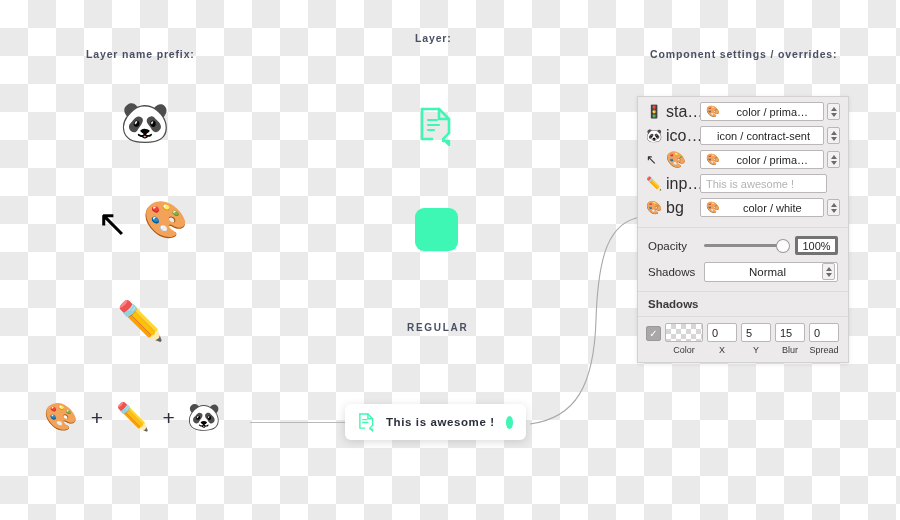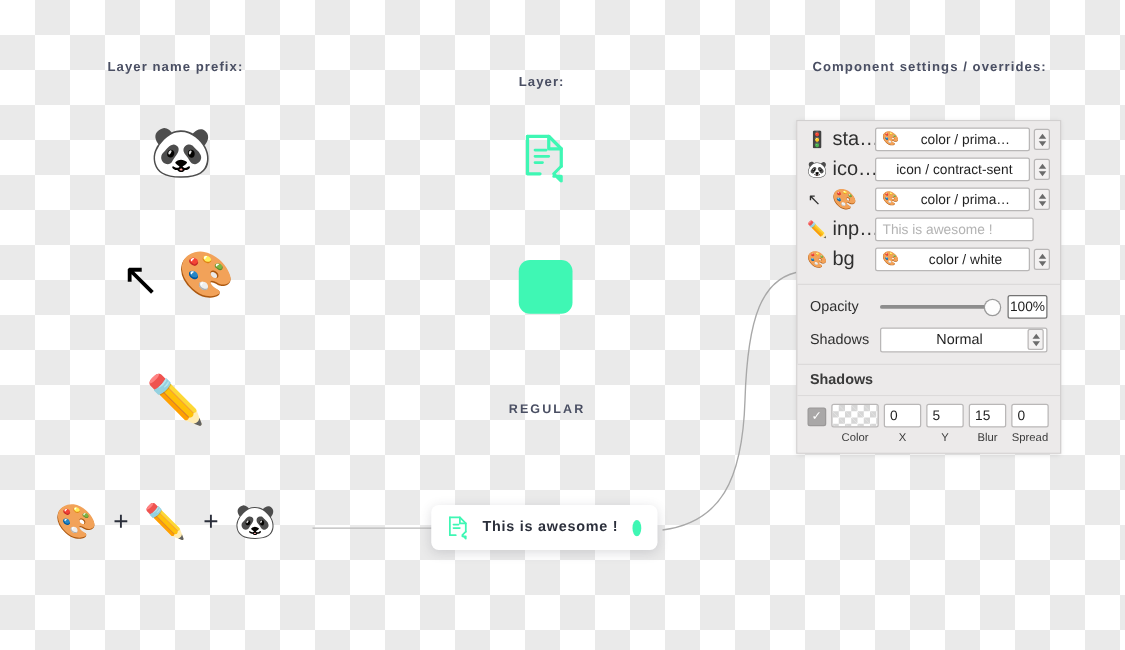--- a/index.html
+++ b/index.html
@@ -170,21 +170,21 @@
   .prop-label { width: 56px; font-size: 11.5px; color: #2f2f2f; flex: none; }
 
   .slider { flex: 1 1 auto; position: relative; height: 14px; display: flex; align-items: center; margin-right: 8px;}
   .slider .track { height: 3px; background: #8d8d8d; border-radius: 2px; width: 100%; }
   .slider .knob {
     position: absolute; right: -2px; top: 1px;
     width: 12px; height: 12px; border-radius: 50%;
     background: #fdfdfd; box-shadow: 0 0 0 1px #9a9a9a;
   }
   .num-box {
-    width: 32px; height: 19px; background: #fff; border: 1px solid #737373; border-radius: 2px;
+    width: 43px; height: 19px; background: #fff; border: 3px solid #737373; border-radius: 2px;
     font-size: 11px; color: #1f1f1f; display: flex; align-items: center; justify-content: center;
     box-sizing: border-box; flex: none;
   }
   .select-box {
     flex: 1 1 auto; height: 20px; background: #fff; border: 1px solid #b9b7b7; border-radius: 2px;
     display: flex; align-items: center; padding: 0 2px 0 6px; box-sizing: border-box;
   }
   .select-box .sel-text { font-size: 11.5px; color: #1f1f1f; flex: 1 1 auto; padding-left: 38px; }
 
   .shadow-block { padding: 6px 8px 7px 8px; background: #eceaea; }
@@ -212,21 +212,21 @@
   }
   .slabel { font-size: 9px; color: #3a3a3a; margin-top: 3px; }
   .cell-spacer { width: 13px; }
 </style>
 </head>
 <body>
 
 <div id="stage">
 
   <div class="col-header" style="left:86px; top:48px;">Layer name prefix:</div>
-  <div class="col-header" style="left:415px; top:60px;">Layer:</div>
+  <div class="col-header" style="left:415px; top:32px;">Layer:</div>
   <div class="col-header" style="left:650px; top:48px;">Component settings / overrides:</div>
 
   <div class="emoji" id="emoji-panda-top">🐼</div>
   <div class="emoji" id="emoji-arrow-mid">↖</div>
   <div class="emoji" id="emoji-palette-mid">🎨</div>
   <div class="emoji" id="emoji-pencil-low">✏️</div>
 
   <div id="formula-row">
     <span class="emoji-inline">🎨</span>
     <span class="plus">+</span>

